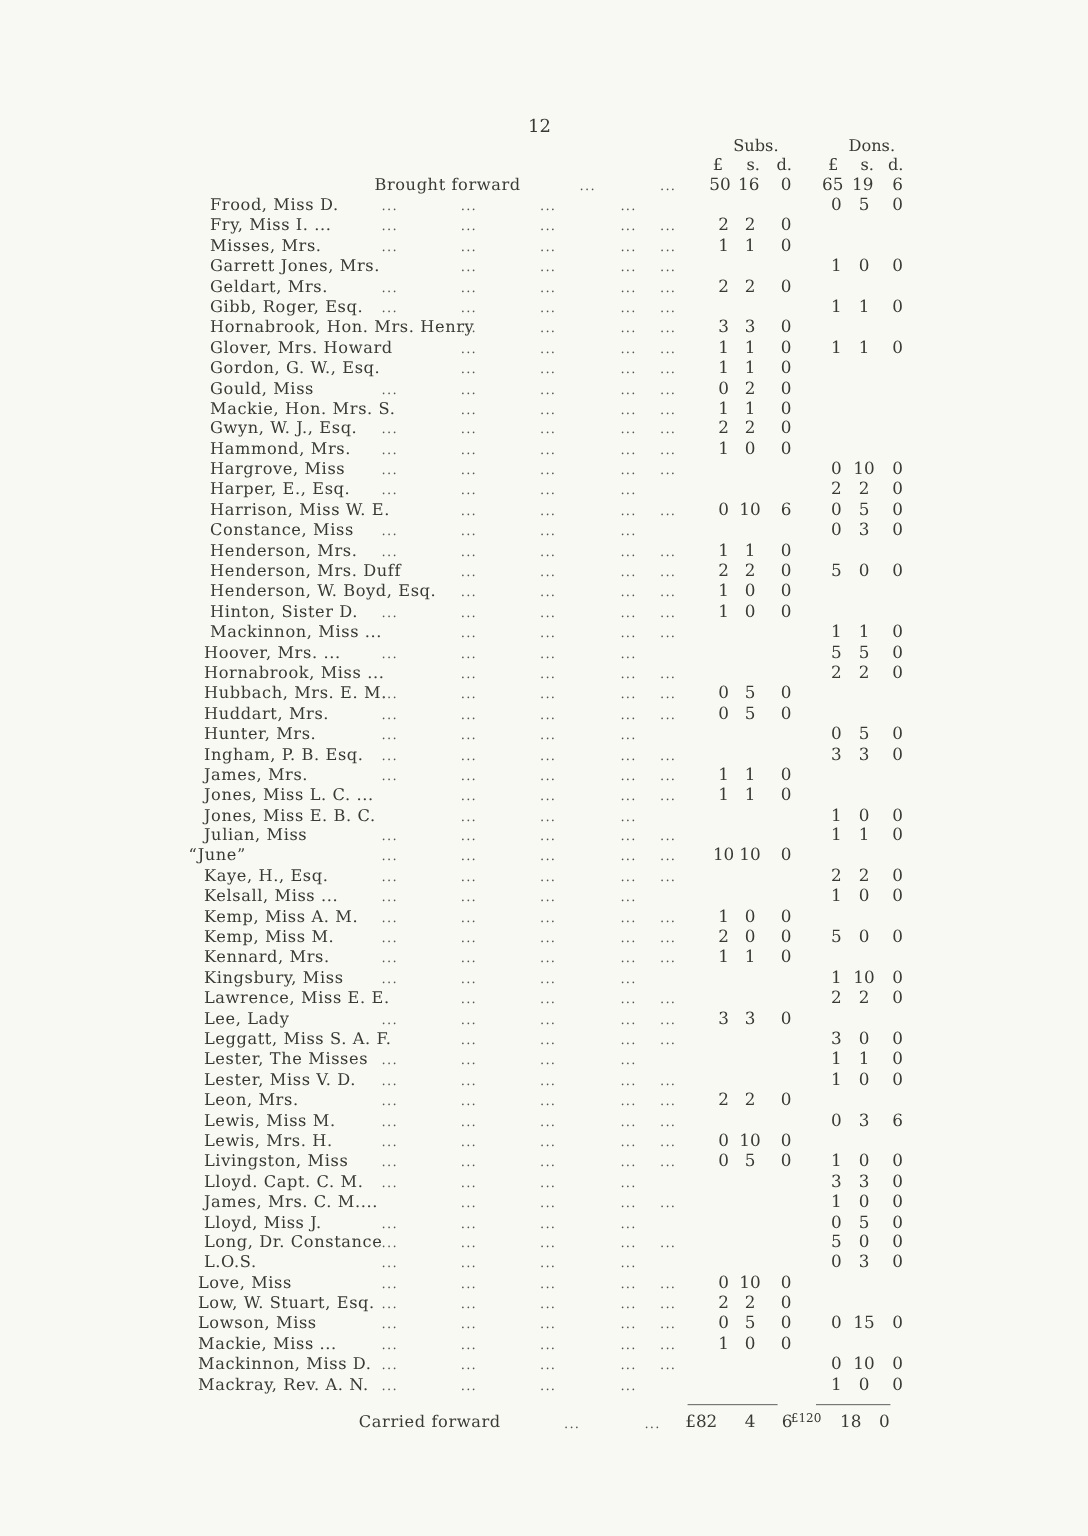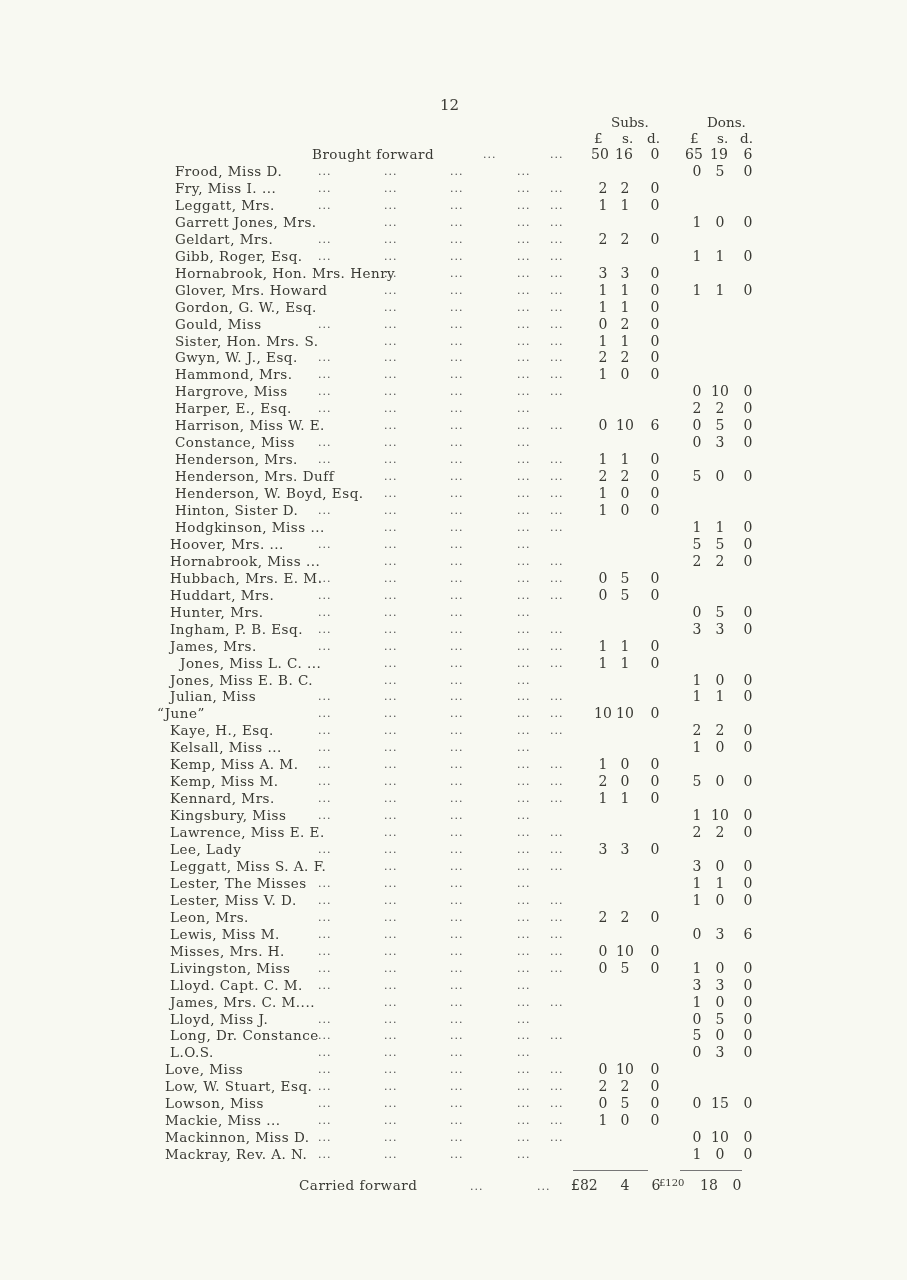--- a/index.html
+++ b/index.html
@@ -57,21 +57,21 @@
         <div class="abs dots" style="left: 318px; top: 182px;">...</div>
         <div class="abs dots" style="left: 384px; top: 182px;">...</div>
         <div class="abs dots" style="left: 450px; top: 182px;">...</div>
         <div class="abs dots" style="left: 517px; top: 182px;">...</div>
         <div class="abs dots" style="left: 550px; top: 182px;">...</div>
         <div class="abs num" style="left: 592px; top: 180px;">2</div>
         <div class="abs num" style="left: 614px; top: 180px;">2</div>
         <div class="abs num" style="left: 644px; top: 180px;">0</div>
       </div>
       <div>
-        <div class="abs name" style="left: 175px; top: 197px;">Leggatt, Mrs.</div>
+        <div class="abs name" style="left: 175px; top: 197px;">Misses, Mrs.</div>
         <div class="abs dots" style="left: 318px; top: 199px;">...</div>
         <div class="abs dots" style="left: 384px; top: 199px;">...</div>
         <div class="abs dots" style="left: 450px; top: 199px;">...</div>
         <div class="abs dots" style="left: 517px; top: 199px;">...</div>
         <div class="abs dots" style="left: 550px; top: 199px;">...</div>
         <div class="abs num" style="left: 592px; top: 197px;">1</div>
         <div class="abs num" style="left: 614px; top: 197px;">1</div>
         <div class="abs num" style="left: 644px; top: 197px;">0</div>
       </div>
       <div>
@@ -144,21 +144,21 @@
         <div class="abs dots" style="left: 318px; top: 318px;">...</div>
         <div class="abs dots" style="left: 384px; top: 318px;">...</div>
         <div class="abs dots" style="left: 450px; top: 318px;">...</div>
         <div class="abs dots" style="left: 517px; top: 318px;">...</div>
         <div class="abs dots" style="left: 550px; top: 318px;">...</div>
         <div class="abs num" style="left: 592px; top: 316px;">0</div>
         <div class="abs num" style="left: 614px; top: 316px;">2</div>
         <div class="abs num" style="left: 644px; top: 316px;">0</div>
       </div>
       <div>
-        <div class="abs name" style="left: 175px; top: 333px;">Sister, Hon. Mrs. S.</div>
+        <div class="abs name" style="left: 175px; top: 333px;">Mackie, Hon. Mrs. S.</div>
         <div class="abs dots" style="left: 384px; top: 335px;">...</div>
         <div class="abs dots" style="left: 450px; top: 335px;">...</div>
         <div class="abs dots" style="left: 517px; top: 335px;">...</div>
         <div class="abs dots" style="left: 550px; top: 335px;">...</div>
         <div class="abs num" style="left: 592px; top: 333px;">1</div>
         <div class="abs num" style="left: 614px; top: 333px;">1</div>
         <div class="abs num" style="left: 644px; top: 333px;">0</div>
       </div>
       <div>
         <div class="abs name" style="left: 175px; top: 349px;">Gwyn, W. J., Esq.</div>
@@ -265,21 +265,21 @@
         <div class="abs dots" style="left: 318px; top: 504px;">...</div>
         <div class="abs dots" style="left: 384px; top: 504px;">...</div>
         <div class="abs dots" style="left: 450px; top: 504px;">...</div>
         <div class="abs dots" style="left: 517px; top: 504px;">...</div>
         <div class="abs dots" style="left: 550px; top: 504px;">...</div>
         <div class="abs num" style="left: 592px; top: 502px;">1</div>
         <div class="abs num" style="left: 614px; top: 502px;">0</div>
         <div class="abs num" style="left: 644px; top: 502px;">0</div>
       </div>
       <div>
-        <div class="abs name" style="left: 175px; top: 519px;">Hodgkinson, Miss ...</div>
+        <div class="abs name" style="left: 175px; top: 519px;">Mackinnon, Miss ...</div>
         <div class="abs dots" style="left: 384px; top: 521px;">...</div>
         <div class="abs dots" style="left: 450px; top: 521px;">...</div>
         <div class="abs dots" style="left: 517px; top: 521px;">...</div>
         <div class="abs dots" style="left: 550px; top: 521px;">...</div>
         <div class="abs num" style="left: 686px; top: 519px;">1</div>
         <div class="abs num" style="left: 709px; top: 519px;">1</div>
         <div class="abs num" style="left: 737px; top: 519px;">0</div>
       </div>
       <div>
         <div class="abs name" style="left: 170px; top: 536px;">Hoover, Mrs. ...</div>
@@ -349,21 +349,21 @@
         <div class="abs dots" style="left: 318px; top: 640px;">...</div>
         <div class="abs dots" style="left: 384px; top: 640px;">...</div>
         <div class="abs dots" style="left: 450px; top: 640px;">...</div>
         <div class="abs dots" style="left: 517px; top: 640px;">...</div>
         <div class="abs dots" style="left: 550px; top: 640px;">...</div>
         <div class="abs num" style="left: 592px; top: 638px;">1</div>
         <div class="abs num" style="left: 614px; top: 638px;">1</div>
         <div class="abs num" style="left: 644px; top: 638px;">0</div>
       </div>
       <div>
-        <div class="abs name" style="left: 170px; top: 655px; margin-left: 10px;">Jones, Miss L. C. ...</div>
+        <div class="abs name" style="left: 170px; top: 655px;">Jones, Miss L. C. ...</div>
         <div class="abs dots" style="left: 384px; top: 657px;">...</div>
         <div class="abs dots" style="left: 450px; top: 657px;">...</div>
         <div class="abs dots" style="left: 517px; top: 657px;">...</div>
         <div class="abs dots" style="left: 550px; top: 657px;">...</div>
         <div class="abs num" style="left: 592px; top: 655px;">1</div>
         <div class="abs num" style="left: 614px; top: 655px;">1</div>
         <div class="abs num" style="left: 644px; top: 655px;">0</div>
       </div>
       <div>
         <div class="abs name" style="left: 170px; top: 672px;">Jones, Miss E. B. C.</div>
@@ -531,21 +531,21 @@
         <div class="abs dots" style="left: 318px; top: 928px;">...</div>
         <div class="abs dots" style="left: 384px; top: 928px;">...</div>
         <div class="abs dots" style="left: 450px; top: 928px;">...</div>
         <div class="abs dots" style="left: 517px; top: 928px;">...</div>
         <div class="abs dots" style="left: 550px; top: 928px;">...</div>
         <div class="abs num" style="left: 686px; top: 926px;">0</div>
         <div class="abs num" style="left: 709px; top: 926px;">3</div>
         <div class="abs num" style="left: 737px; top: 926px;">6</div>
       </div>
       <div>
-        <div class="abs name" style="left: 170px; top: 943px;">Misses, Mrs. H.</div>
+        <div class="abs name" style="left: 170px; top: 943px;">Lewis, Mrs. H.</div>
         <div class="abs dots" style="left: 318px; top: 945px;">...</div>
         <div class="abs dots" style="left: 384px; top: 945px;">...</div>
         <div class="abs dots" style="left: 450px; top: 945px;">...</div>
         <div class="abs dots" style="left: 517px; top: 945px;">...</div>
         <div class="abs dots" style="left: 550px; top: 945px;">...</div>
         <div class="abs num" style="left: 592px; top: 943px;">0</div>
         <div class="abs num" style="left: 614px; top: 943px;">10</div>
         <div class="abs num" style="left: 644px; top: 943px;">0</div>
       </div>
       <div>

